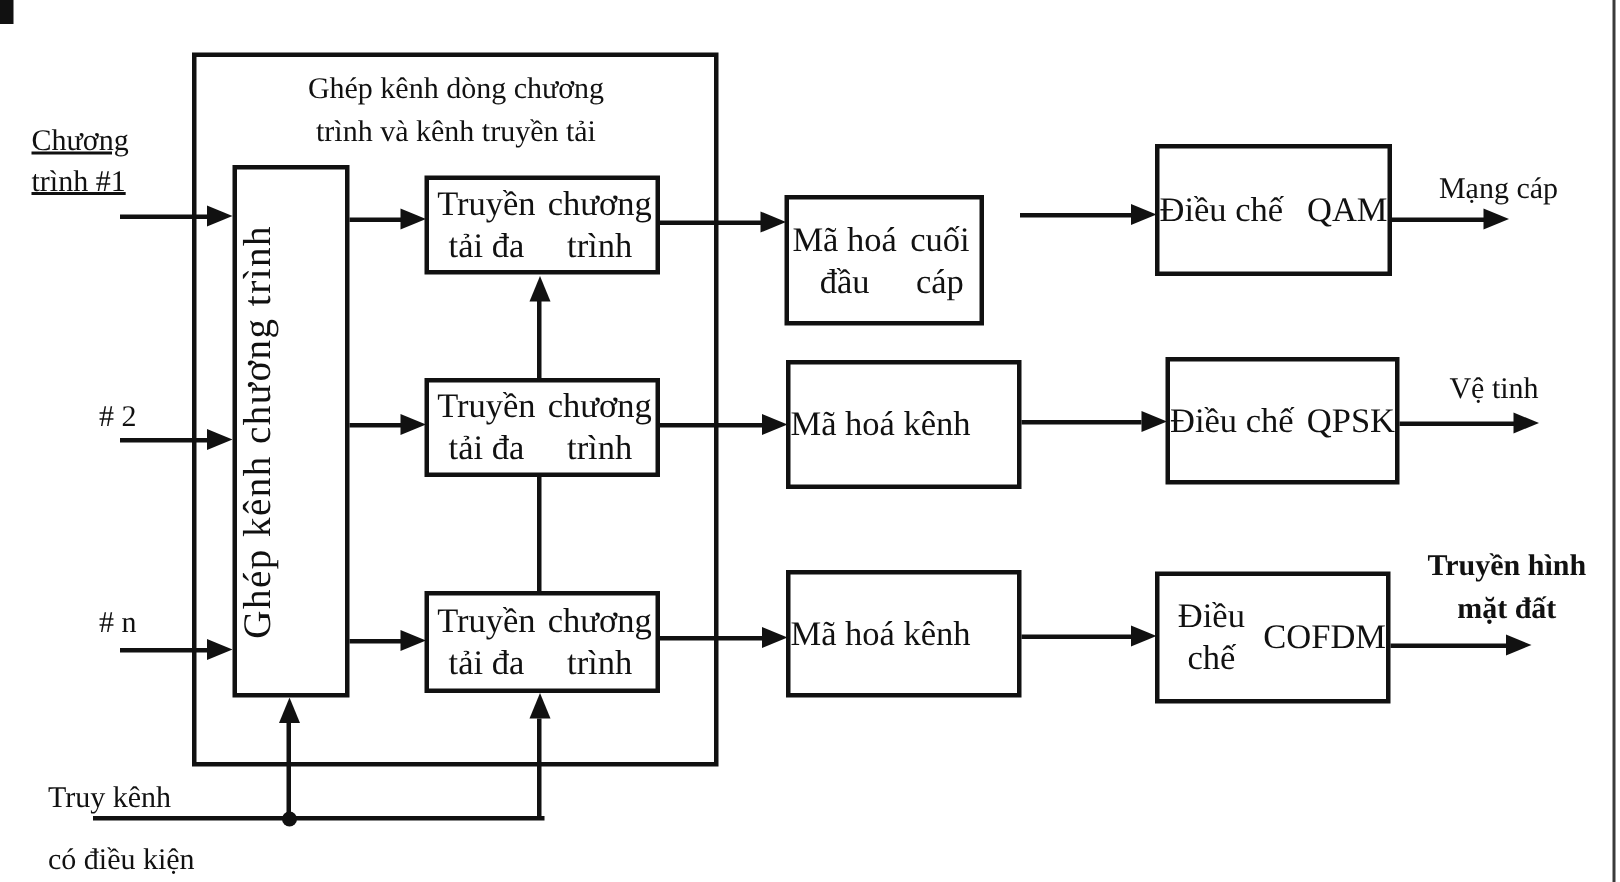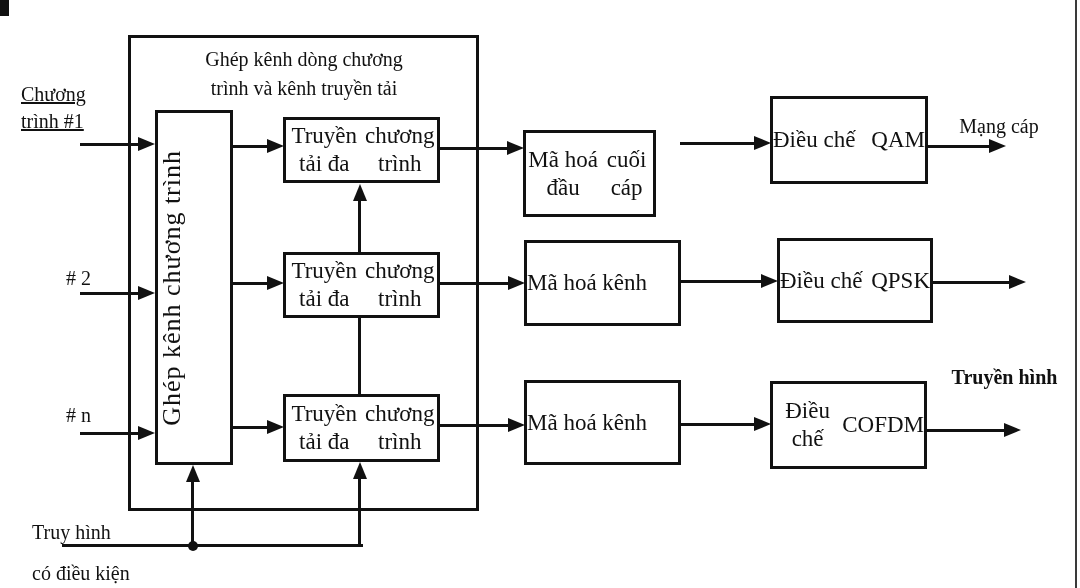--- a/index.html
+++ b/index.html
@@ -84,26 +84,28 @@
   </div>
 
   <div class="lbl" style="left:21px;top:81px;line-height:27px;text-decoration:underline;">
     <div>Chương</div>
     <div>trình #1</div>
   </div>
   <div class="lbl" style="left:66px;top:264px;"># 2</div>
   <div class="lbl" style="left:66px;top:401px;"># n</div>
 
   <div class="lbl center" style="left:938px;top:112px;width:122px;">Mạng cáp</div>
+  <div class="lbl center" style="left:942px;top:245px;width:108px;">Vệ tinh</div>
   <div class="lbl center" style="left:933px;top:363px;width:143px;line-height:29px;font-weight:bold;">
     <div>Truyền hình</div>
+    <div>mặt đất</div>
   </div>
 
   <div class="lbl" style="left:32px;top:512px;line-height:41px;">
-    <div>Truy hình</div>
+    <div>Truy kênh</div>
     <div>có điều kiện</div>
   </div>
 
   <div class="wire" style="left:80px;top:143px;width:60px;height:3px;"></div>
   <div class="arr r" style="left:138px;top:137px;"></div>
   <div class="wire" style="left:233px;top:145px;width:36px;height:3px;"></div>
   <div class="arr r" style="left:267px;top:139px;"></div>
   <div class="wire" style="left:440px;top:147px;width:68px;height:3px;"></div>
   <div class="arr r" style="left:507px;top:141px;"></div>
   <div class="wire" style="left:680px;top:142px;width:75px;height:3px;"></div>

